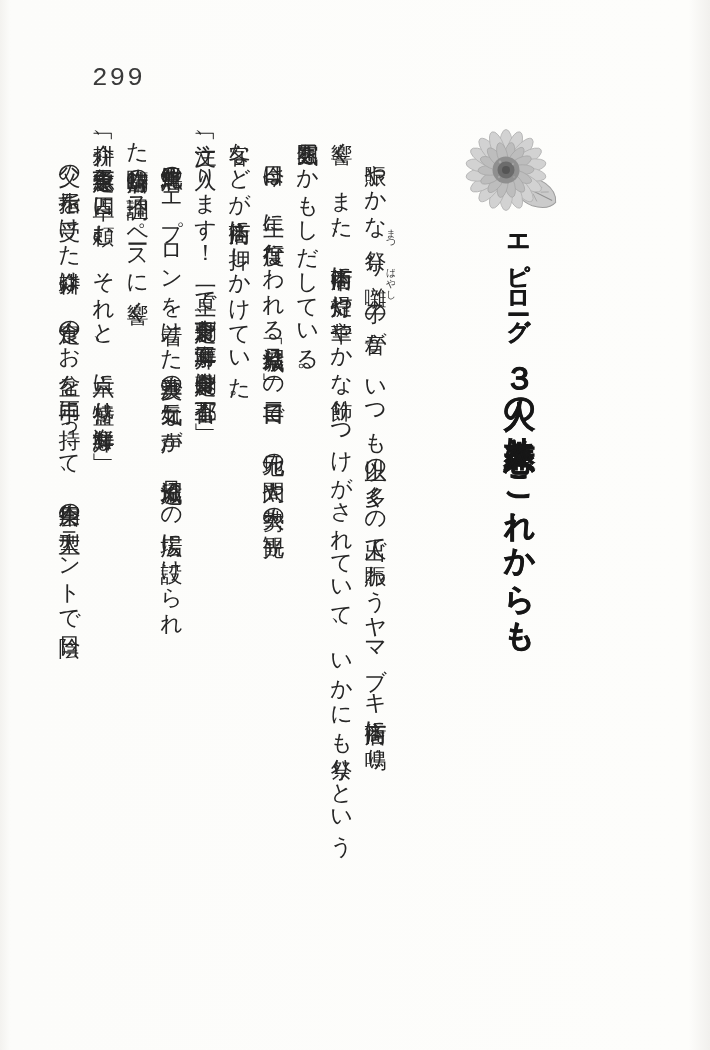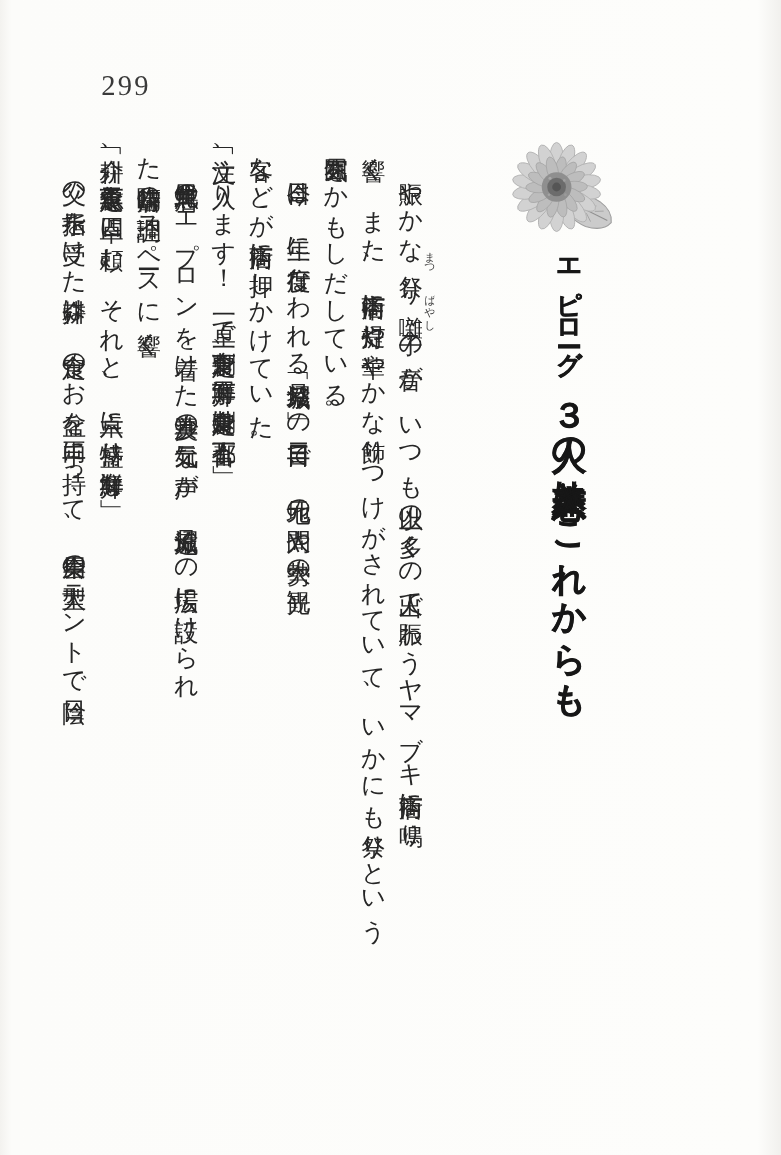--- a/index.html
+++ b/index.html
@@ -1,20 +1,20 @@
 <!DOCTYPE html>
 <html lang="ja"><head>
 <meta charset="utf-8">
 <style>
   html,body { margin:0; padding:0; }
   .page {
     position:relative;
     width:710px; height:1050px;
     background: linear-gradient(90deg, #f3f2ef 0%, #fcfcfa 1.5%, #fdfdfb 97%, #f1f0ed 100%);
-    font-family:Liberation Serif, serif;
+    font-family:Liberation Mono, monospace;
     overflow:hidden;
   }
   .page-number {
     position:absolute; left:92px; top:63px;
     font-size:26px; letter-spacing:2px;
     color:#3a3a3a;
   }
   .ornament {
     position:absolute; left:462px; top:128px;
     width:104px; height:92px;

